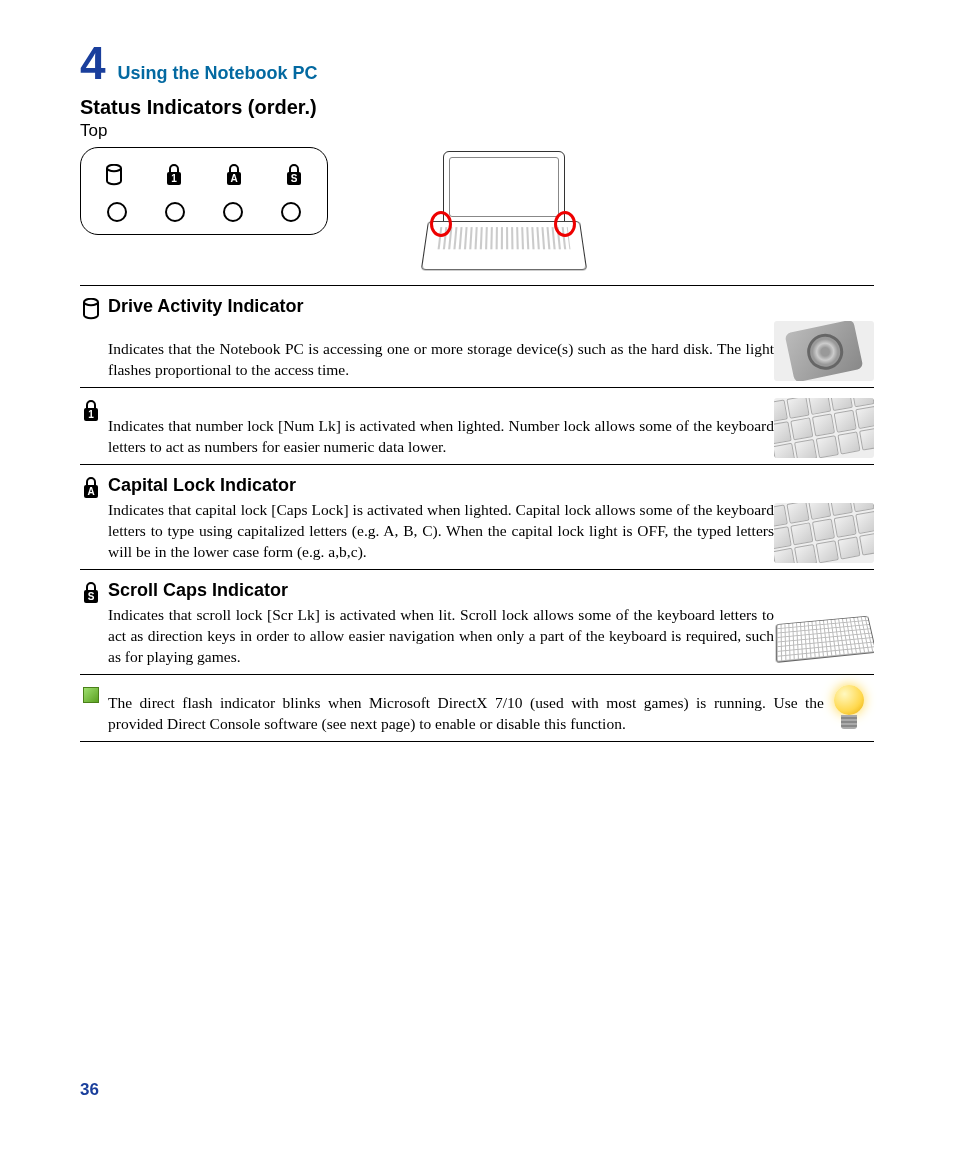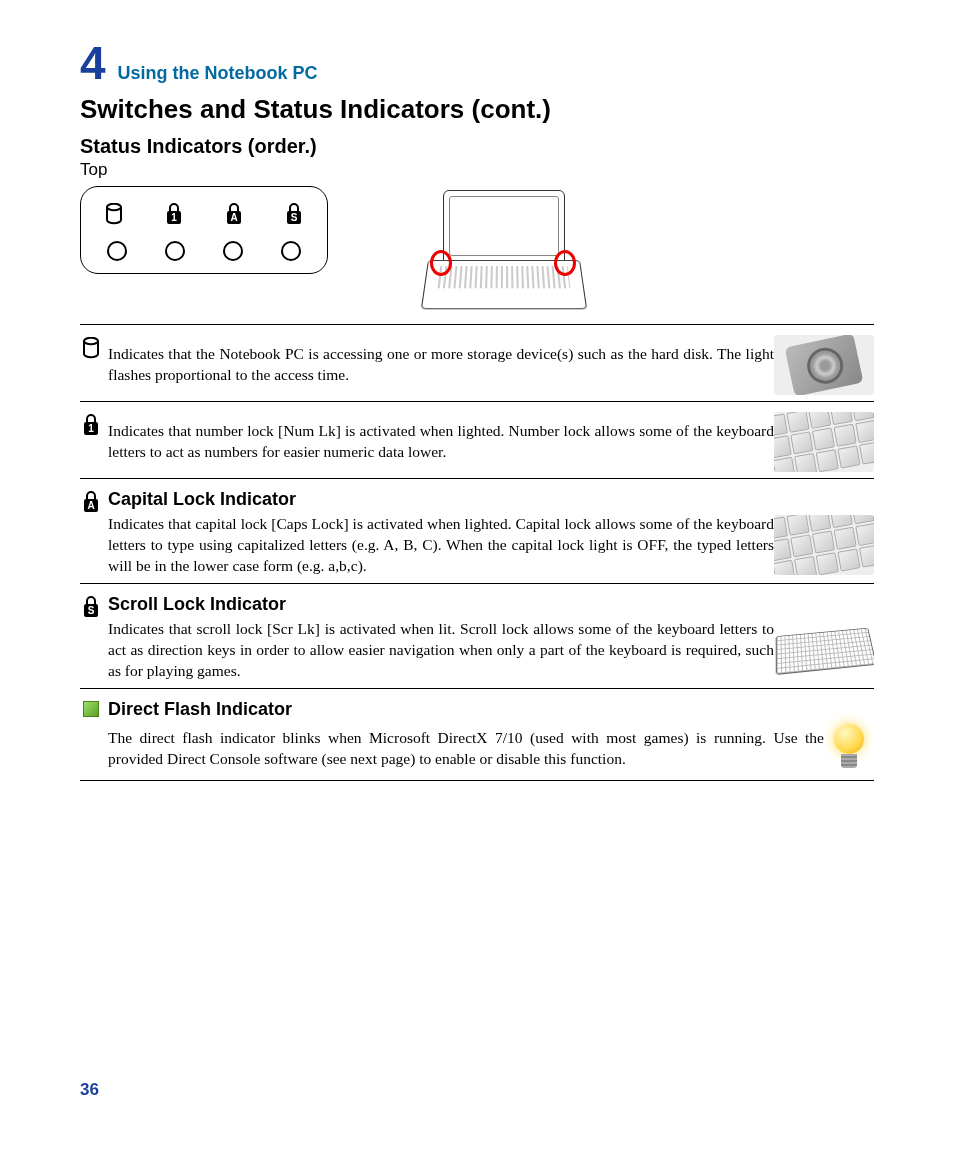--- a/index.html
+++ b/index.html
@@ -153,21 +153,21 @@
   .ind-body {
     flex: 1;
   }
   .ind-title {
     font-size: 18px;
     font-weight: bold;
     margin: 0 0 4px 0;
   }
   .ind-text-row {
     display: flex;
-    align-items: center;
+    align-items: flex-end;
   }
   .ind-text {
     font-family: "Times New Roman", Times, serif;
     font-size: 15.5px;
     line-height: 1.35;
     text-align: justify;
     flex: 1;
   }
   .ind-img {
     width: 100px;
@@ -263,21 +263,20 @@
 </head>
 <body>
 
 <div class="page">
 
   <div class="chapter-line">
     <span class="chapter-num">4</span>
     <span class="chapter-title">Using the Notebook PC</span>
   </div>
 
-  <div class="main-heading">Switches and Status Indicators (cont.)</div>
   <div class="sub-heading">Status Indicators (order.)</div>
   <div class="sub-heading2">Top</div>
 
   <div class="panel-row">
     <div class="indicator-panel">
       <div class="panel-icons">
         <span class="panel-icon">
           <svg width="18" height="22" viewBox="0 0 18 22">
               <ellipse cx="9" cy="4" rx="7" ry="3.2" fill="none" stroke="#000" stroke-width="2"></ellipse>
               <path d="M2 4 V17 A7 3.2 0 0 0 16 17 V4" fill="none" stroke="#000" stroke-width="2"></path>
@@ -325,20 +324,21 @@
   <hr class="section-rule">
 
   <div class="indicator-block">
     <div class="ind-icon">
       <svg width="18" height="22" viewBox="0 0 18 22">
           <ellipse cx="9" cy="4" rx="7" ry="3.2" fill="none" stroke="#000" stroke-width="2"></ellipse>
           <path d="M2 4 V17 A7 3.2 0 0 0 16 17 V4" fill="none" stroke="#000" stroke-width="2"></path>
         </svg>
     </div>
     <div class="ind-body">
+      <div class="ind-title">Drive Activity Indicator</div>
       <div class="ind-text-row">
         <div class="ind-text">Indicates that the Notebook PC is accessing one or more storage device(s) such as the hard disk. The light flashes proportional to the access time.</div>
         <div class="ind-img">
             <div class="hdd"></div>
           </div>
       </div>
     </div>
   </div>
   <hr class="section-rule">
 
@@ -415,37 +415,36 @@
 
   <div class="indicator-block">
     <div class="ind-icon">
       <svg width="18" height="22" viewBox="0 0 18 22">
           <path d="M5 8 V5 a4 4 0 0 1 8 0 V8" fill="none" stroke="#000" stroke-width="2"></path>
           <rect x="2" y="8" width="14" height="13" rx="2" fill="#000"></rect>
           <text x="9" y="18" text-anchor="middle" font-size="10" font-weight="bold" fill="#fff">S</text>
         </svg>
     </div>
     <div class="ind-body">
-      <div class="ind-title">Scroll Lock Indicator</div>
+      <div class="ind-title">Scroll Caps Indicator</div>
       <div class="ind-text-row">
         <div class="ind-text">Indicates that scroll lock [Scr Lk] is activated when lit. Scroll lock allows some of the keyboard letters to act as direction keys in order to allow easier navigation when only a part of the keyboard is required, such as for playing games.</div>
         <div class="ind-img" style="background:#fff;">
           <div class="full-keyboard"></div>
         </div>
       </div>
     </div>
   </div>
   <hr class="section-rule">
 
   <div class="indicator-block">
     <div class="ind-icon">
       <div class="green-sq"></div>
     </div>
     <div class="ind-body">
-      <div class="ind-title">Direct Flash Indicator</div>
       <div class="ind-text-row">
         <div class="ind-text">The direct flash indicator blinks when Microsoft DirectX 7/10 (used with most games) is running. Use the provided Direct Console software (see next page) to enable or disable this function.</div>
         <div class="bulb-cell">
           <div class="bulb">
               <div class="bulb-glass"></div>
               <div class="bulb-base"></div>
             </div>
         </div>
       </div>
     </div>

